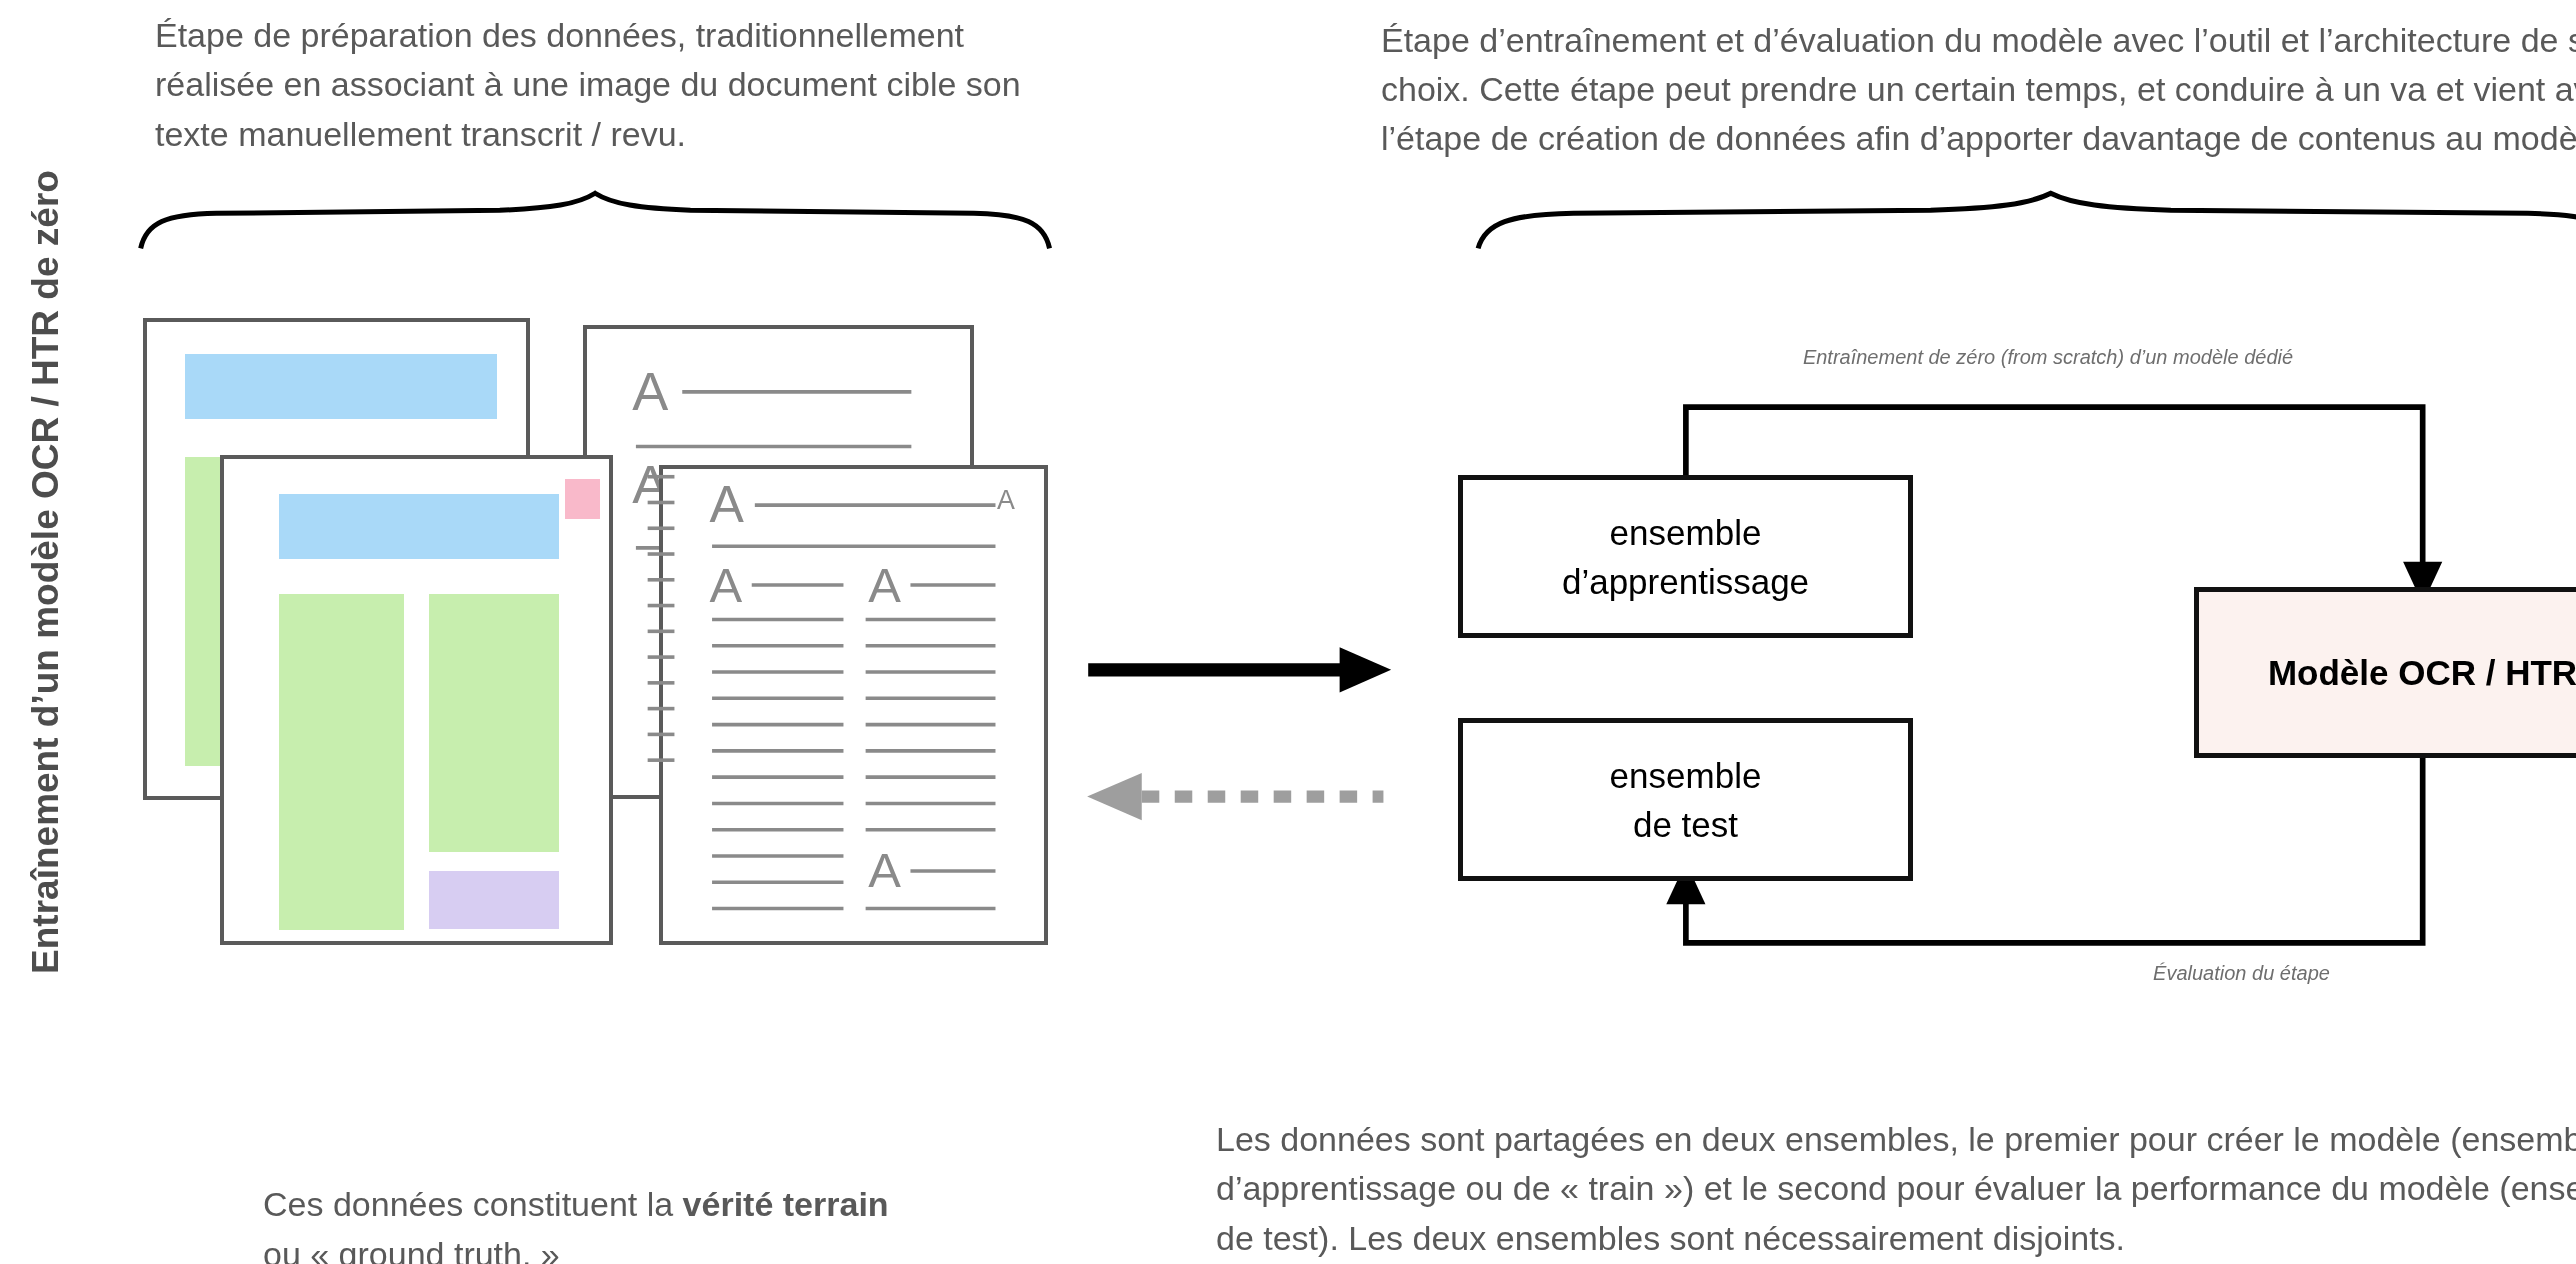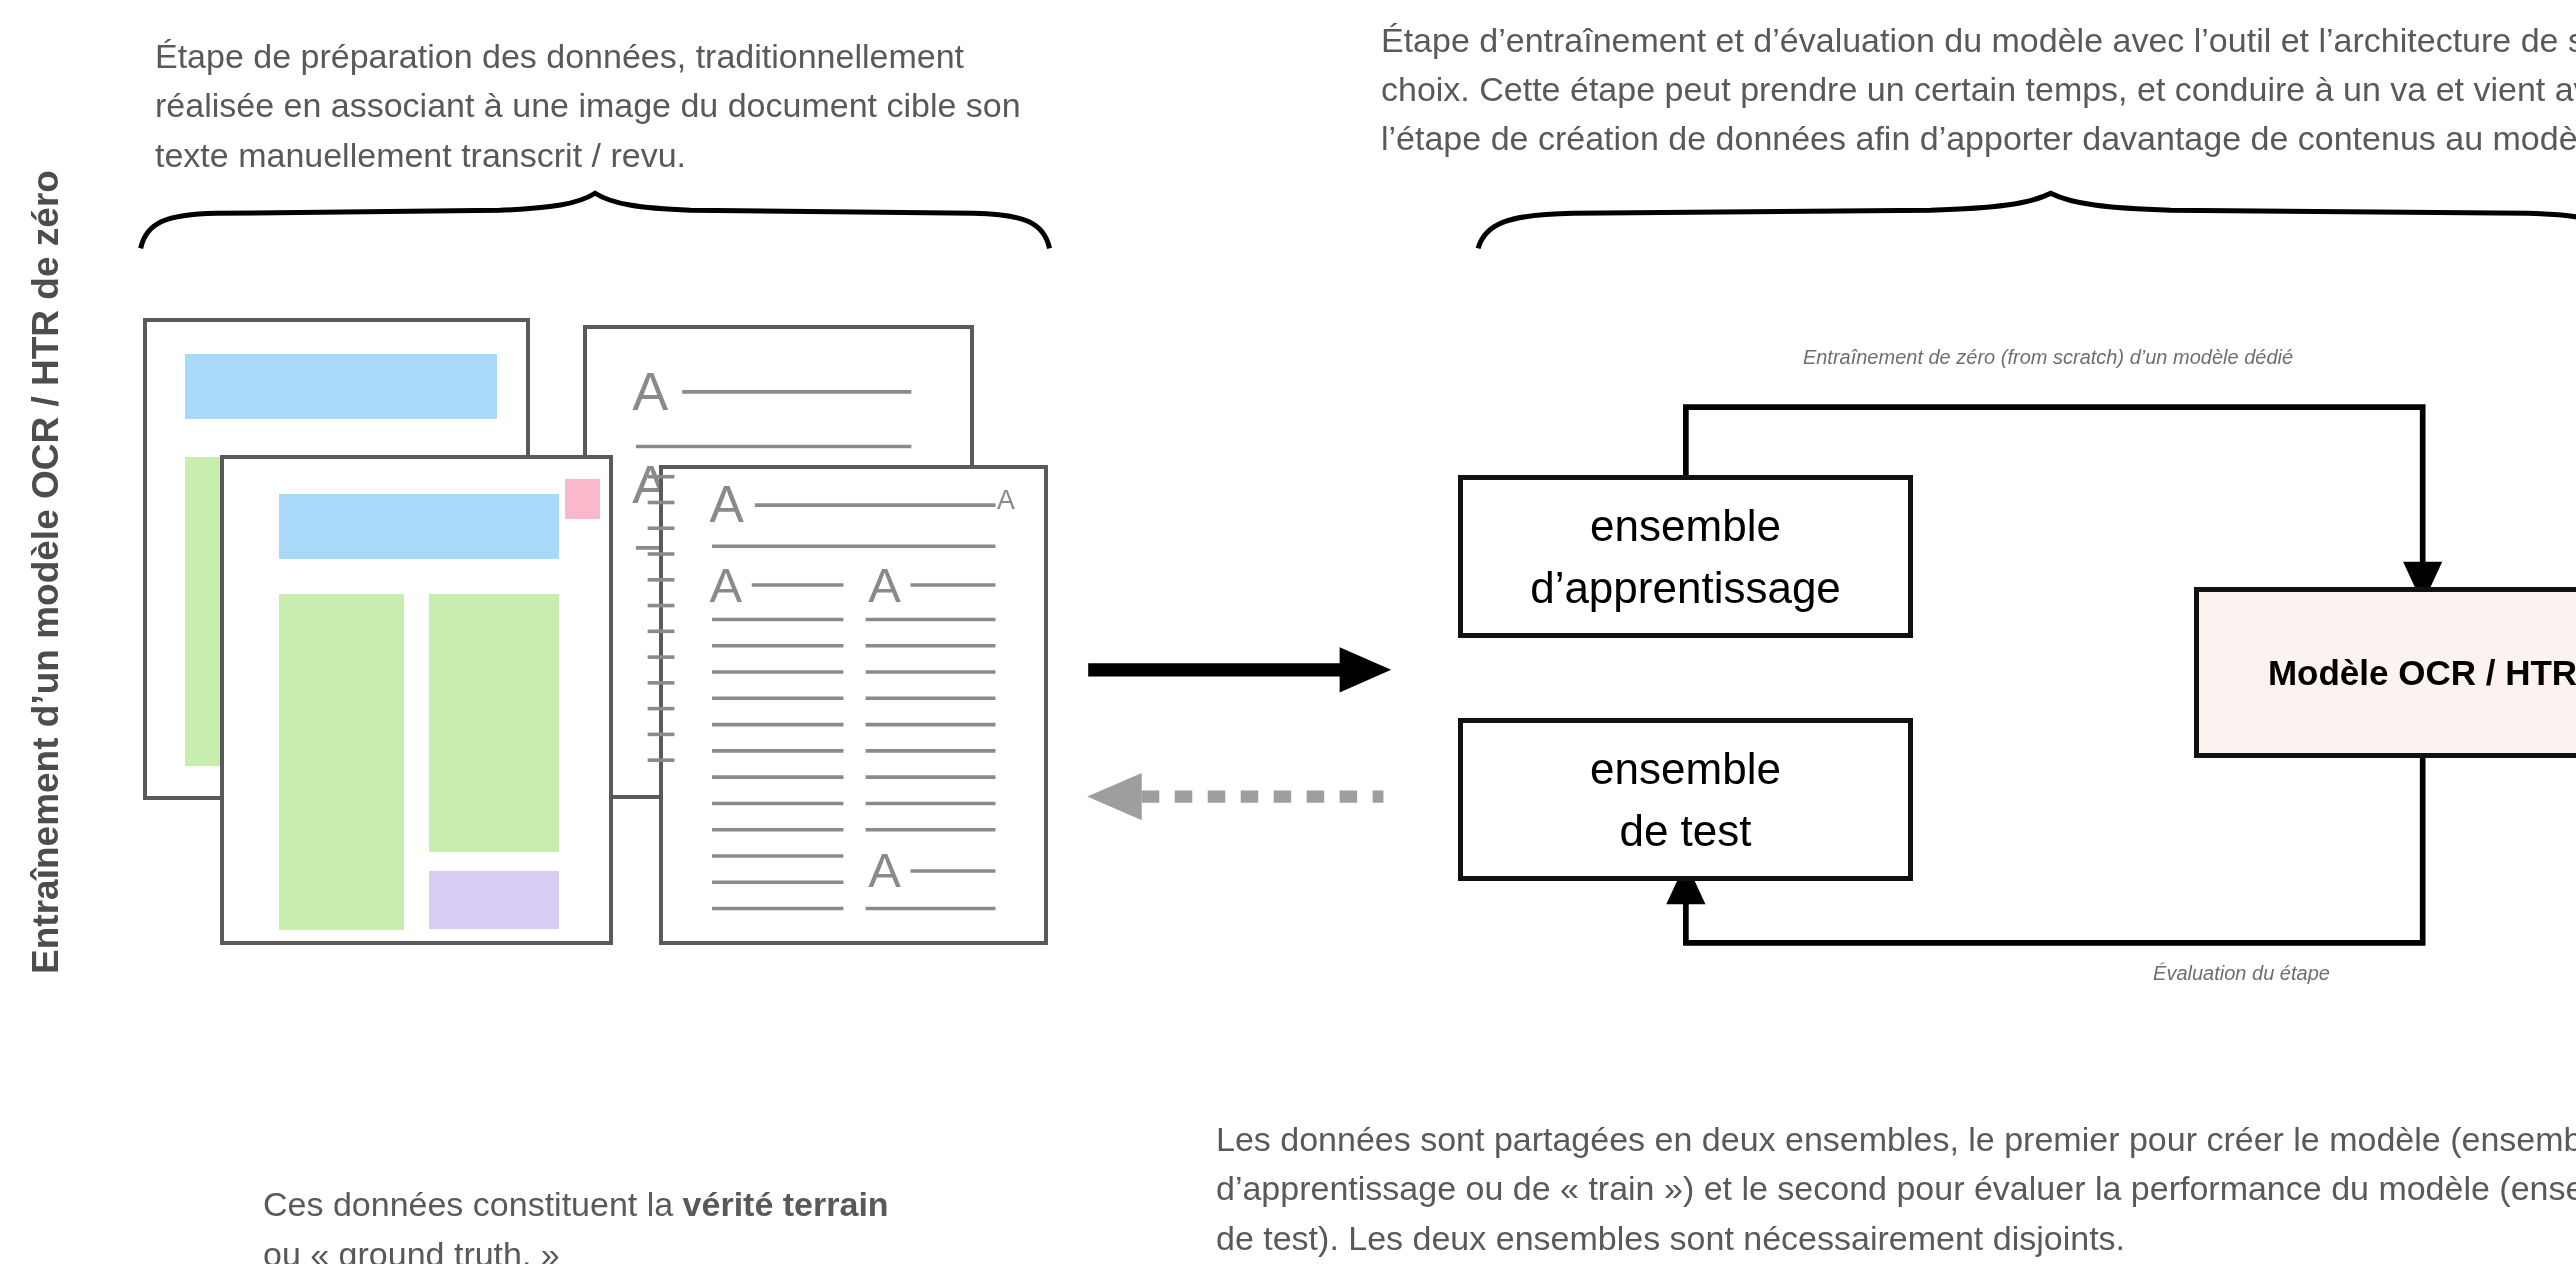--- a/index.html
+++ b/index.html
@@ -12,21 +12,21 @@
   .flow-label{font-style:italic;font-size:20px;color:#6e6e6e;text-align:center;z-index:5;}
   .vtitle{left:7.2px;top:139px;width:77px;height:866px;z-index:5;}
   .vtitle span{position:absolute;left:50%;top:50%;
                transform:translate(-50%,-50%) rotate(-90deg);
                white-space:nowrap;font-weight:bold;font-size:37px;color:#4d4d4d;}
   .page{background:#fff;border:4.6px solid #5a5a5a;box-sizing:border-box;}
   .page svg{overflow:visible;display:block;}
   .block{position:absolute;}
   .flowbox{border:5.7px solid #111;box-sizing:border-box;background:#fff;
            display:flex;align-items:center;justify-content:center;text-align:center;
-           font-size:44px;line-height:1.4;color:#000;z-index:3;}
+           font-size:35px;line-height:1.4;color:#000;z-index:3;}
   .modelbox{background:#fcf2ef;font-weight:bold;font-size:35px;}
   #overlay{left:0;top:0;z-index:1;}
   .z2{z-index:2;}
   .z3{z-index:3;}
 </style>
 </head>
 <body>
 
 <svg id="overlay" class="abs" width="3921" height="1265" viewBox="0 0 7610 2455">
 
@@ -61,21 +61,21 @@
   <g>
     <line x1="5557" y1="1310" x2="6057" y2="1310" stroke="#000" stroke-width="26"></line>
     <polygon points="6045,1266 6045,1354 6145,1310" fill="#000"></polygon>
   </g>
 </svg>
 
 <div class="abs vtitle">
   <span>Entraînement d’un modèle OCR / HTR de zéro</span>
 </div>
 
-<div class="abs para pre" style="left:155px;top:32px;width:1005px;">Étape de préparation des données, traditionnellement
+<div class="abs para pre" style="left:155px;top:11px;width:1005px;">Étape de préparation des données, traditionnellement
 réalisée en associant à une image du document cible son
 texte manuellement transcrit / revu.</div>
 
 <div class="abs para pre" style="left:1381px;top:15.5px;width:1365px;">Étape d’entraînement et d’évaluation du modèle avec l’outil et l’architecture de son
 choix. Cette étape peut prendre un certain temps, et conduire à un va et vient avec
 l’étape de création de données afin d’apporter davantage de contenus au modèle.</div>
 
 <div class="abs page z2" style="left:143px;top:318px;width:387px;height:482px;">
   <div class="block" style="left:38px;top:32px;width:312px;height:65px;background:#a9d9f8;"></div>
   <div class="block" style="left:38px;top:135px;width:130px;height:309px;background:#c7eeae;"></div>

